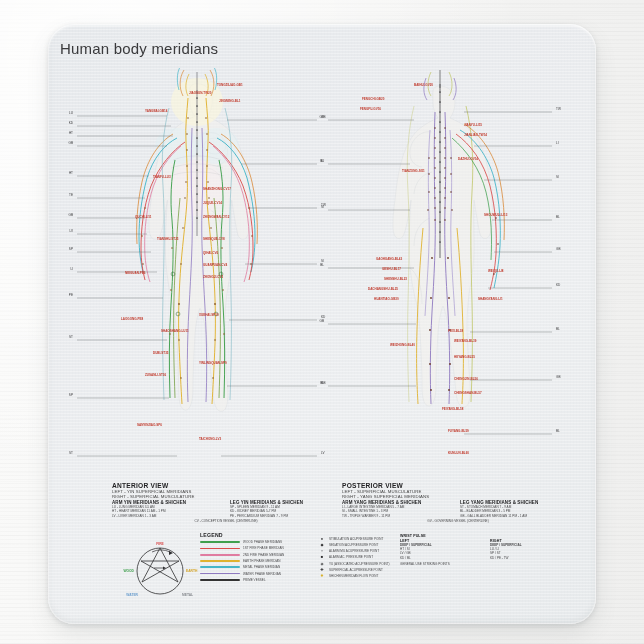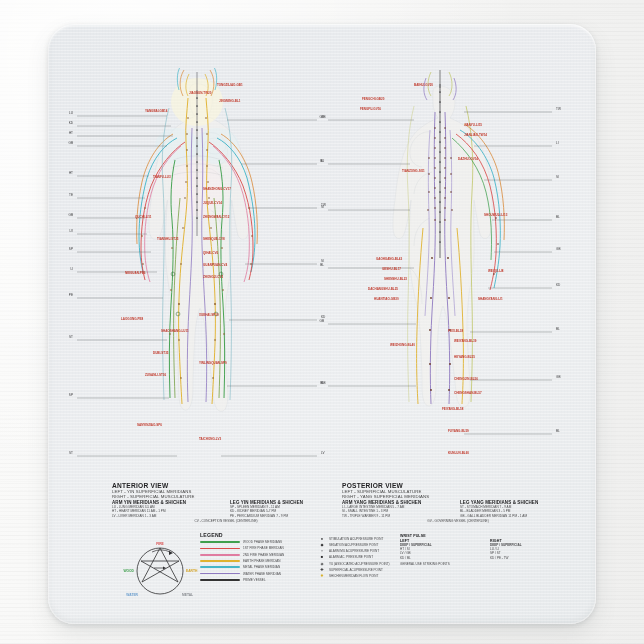--- a/index.html
+++ b/index.html
@@ -96,20 +96,21 @@
 <div id="stage">
 
   <div class="desk"></div>
   <div class="desk-sheen"></div>
 
   <div class="pad">
     <div class="pad-tex"></div>
     <div class="pad-edge"></div>
   </div>
 
+  <div class="title">Human body meridians</div>
 
   <div class="chart">
 
     <div class="figwrap">
       <svg class="fig" width="524" height="420" viewBox="0 0 524 420">
         <defs>
           <g id="bodyOutline">
             <path d="M0,-118 C10,-118 16,-110 16,-100 C16,-92 14,-86 11,-82
                      C20,-78 30,-72 36,-62 C44,-48 48,-28 50,-8
                      C52,8 53,20 52,28 C51,34 46,36 43,31 C40,24 38,10 36,-2

